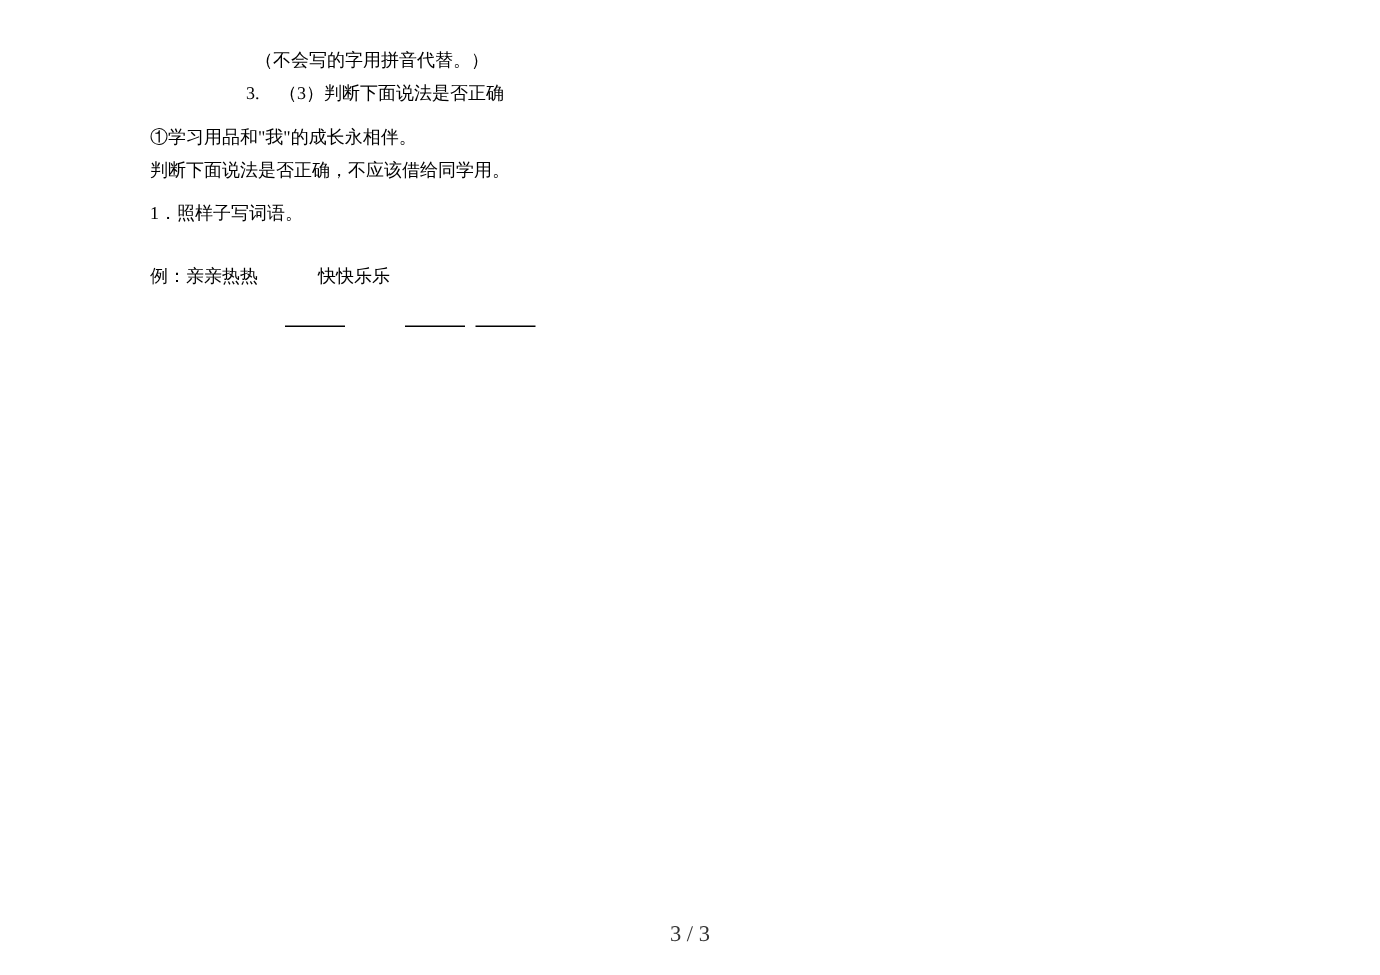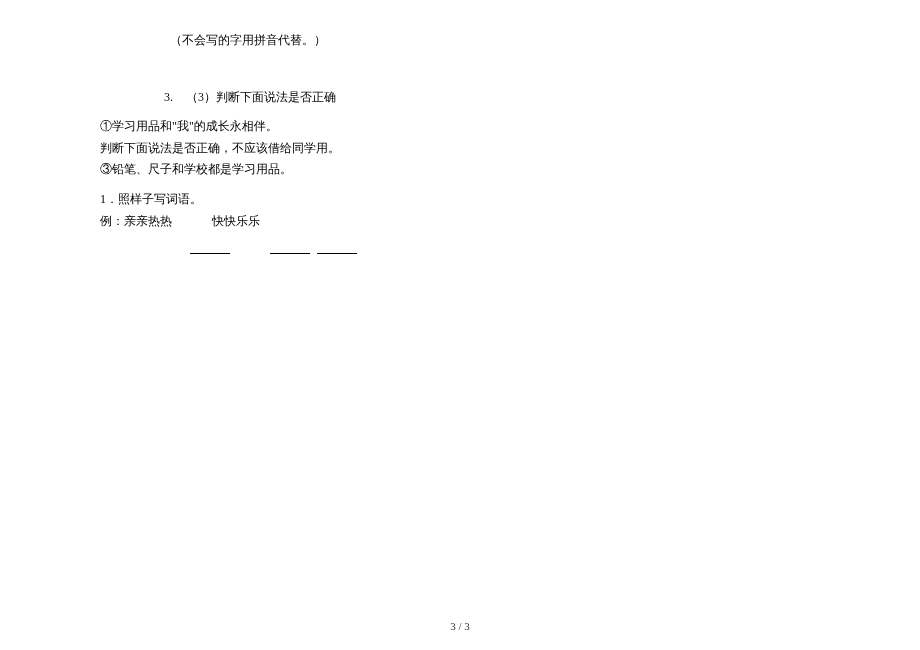--- a/index.html
+++ b/index.html
@@ -21,32 +21,31 @@
       height: 100%;
       position: relative;
     }
     .indent-1 {
       padding-left: 70px;
       line-height: 1.8;
     }
     .indent-2 {
       padding-left: 55px;
       line-height: 1.8;
-      margin-top: 35px;
     }
     .normal-line {
       line-height: 1.8;
       margin-top: 8px;
     }
     .numbered-para {
       line-height: 1.8;
     }
     .example-line {
       line-height: 1.8;
-      margin-top: 0;
+      margin-top: 20px;
     }
     .example-gap {
       display: inline-block;
       width: 40px;
     }
     .blanks-row {
       margin-top: 8px;
       padding-left: 90px;
     }
     .blank {
@@ -60,21 +59,21 @@
     .blank-group-gap {
       display: inline-block;
       width: 30px;
     }
     .footer {
       position: absolute;
       bottom: 18px;
       left: 0;
       right: 0;
       text-align: center;
-      font-size: 11px;
+      font-size: 15px;
       color: #333;
     }
     .sub-number {
       display: inline-block;
       width: 18px;
       text-align: right;
       margin-right: 10px;
     }
   </style>
 </head>
@@ -87,21 +86,20 @@
   </div>
 
   <div class="indent-2">
     <span class="sub-number">3.</span>
     <span>（3）判断下面说法是否正确</span>
   </div>
 
   <div class="normal-line">
     <div class="numbered-para">①学习用品和"我"的成长永相伴。</div>
     <div class="numbered-para">判断下面说法是否正确，不应该借给同学用。</div>
-    <div class="numbered-para">③铅笔、尺子和学校都是学习用品。</div>
   </div>
 
   <div class="normal-line">1．照样子写词语。</div>
 
   <div class="example-line">
     <span>例：</span><span>亲亲热热</span><span class="example-gap"></span><span>快快乐乐</span>
   </div>
 
   <div class="blanks-row">
     <span class="blank"></span>

